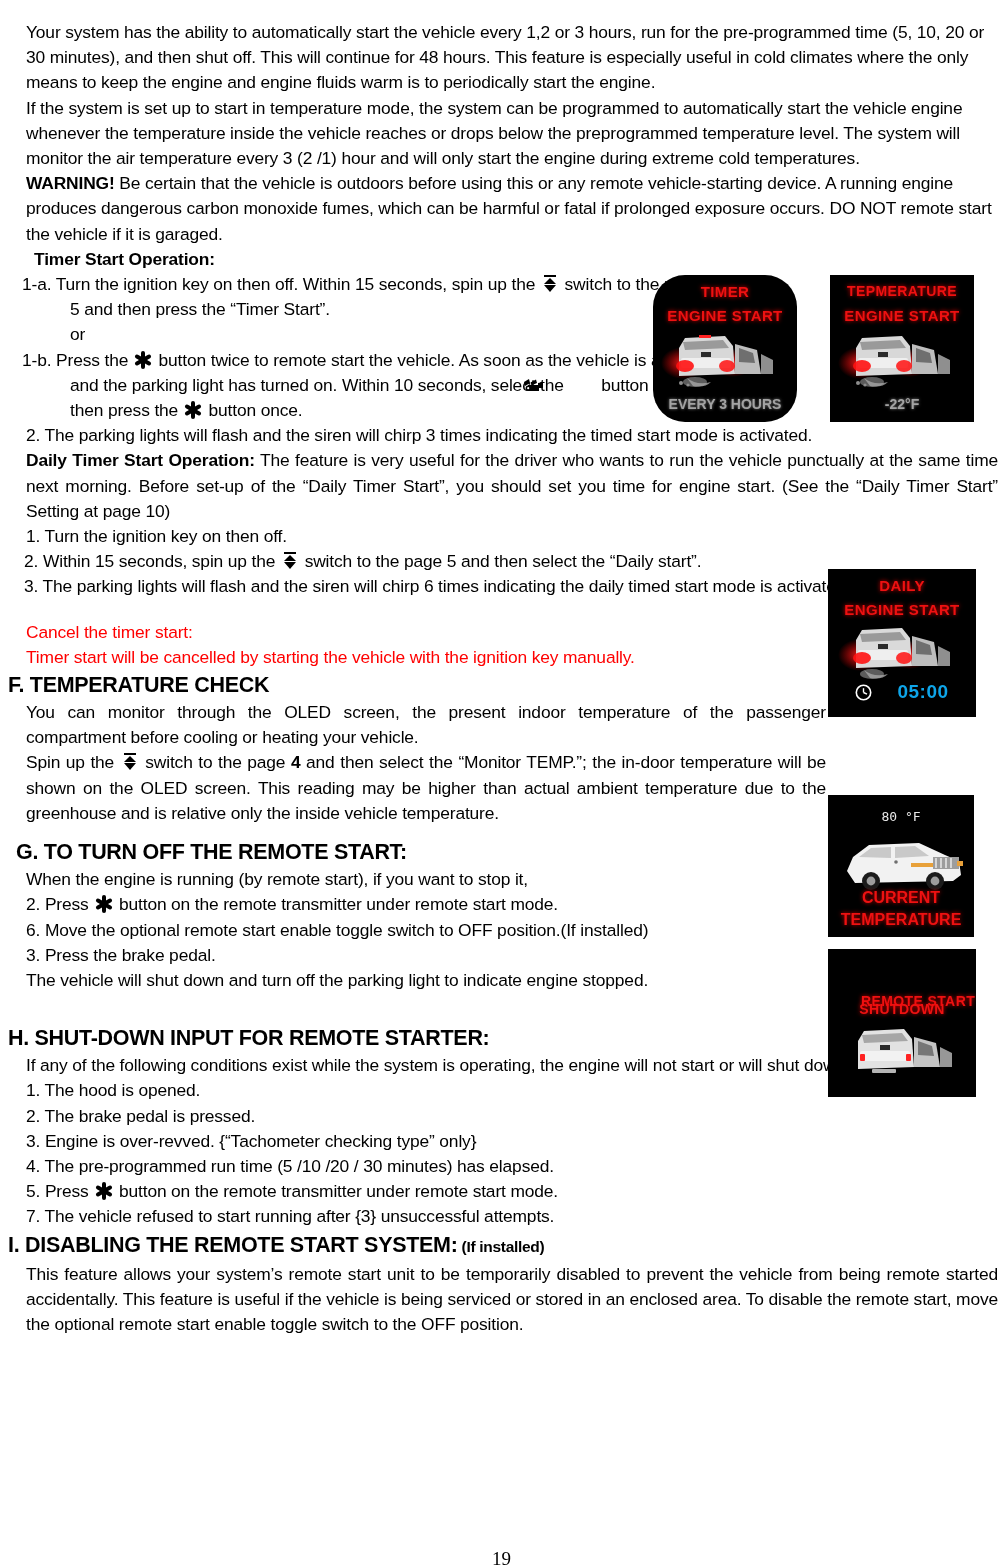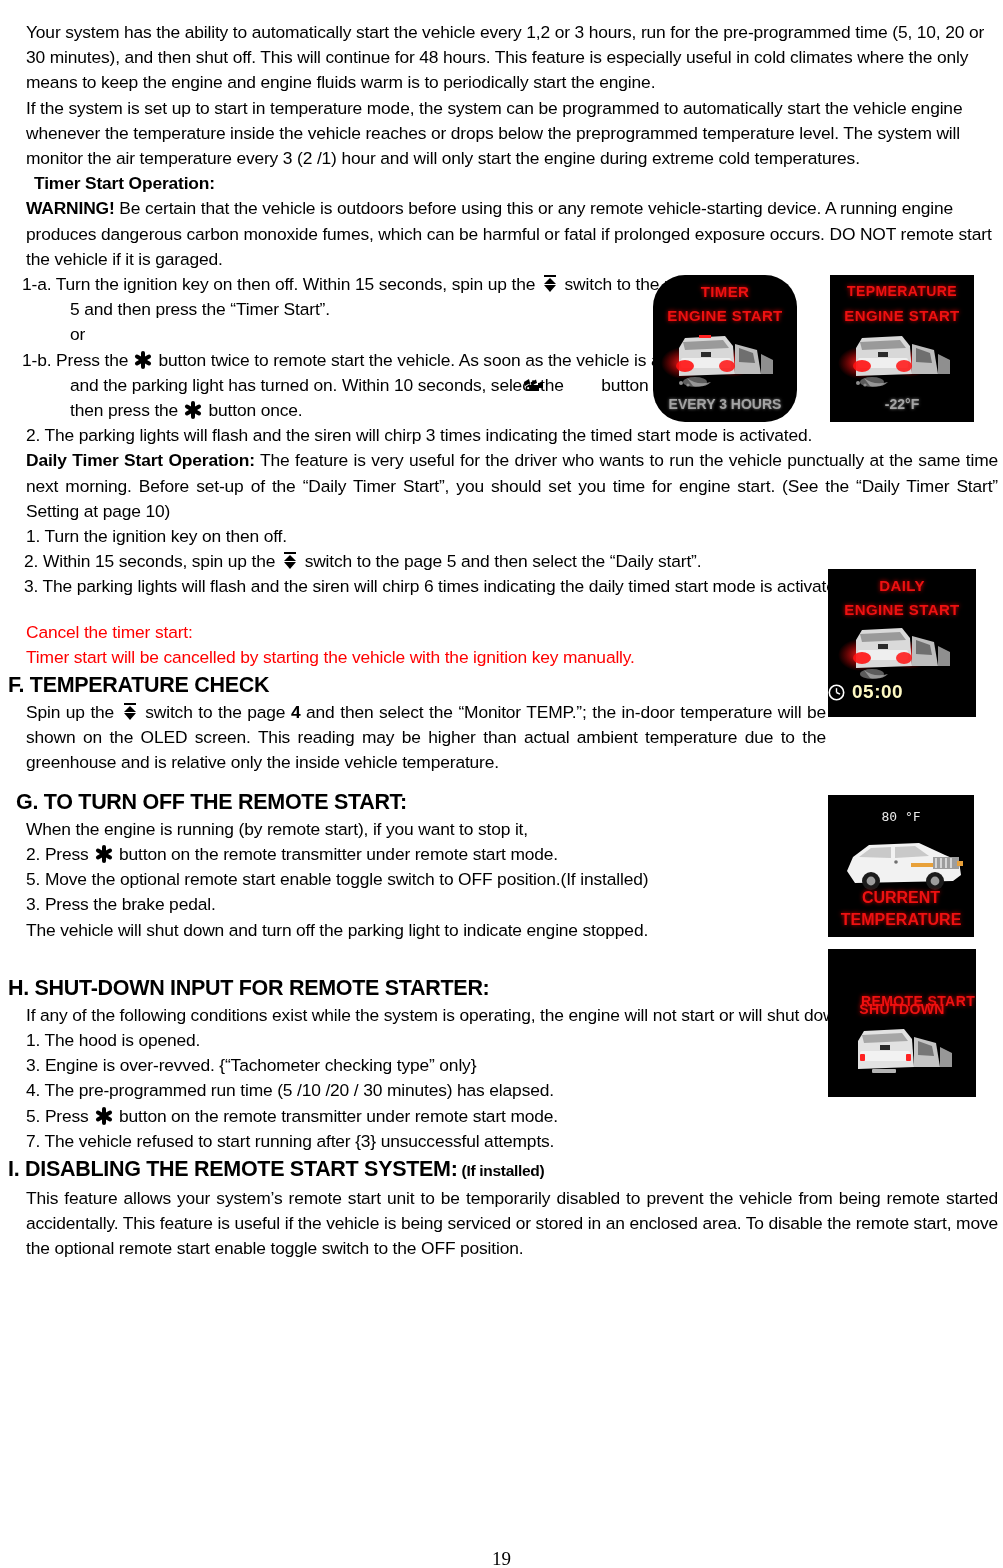--- a/index.html
+++ b/index.html
@@ -183,22 +183,23 @@
     position: absolute;
     left: 0; right: 0;
   }
   .carwrap svg { display: block; margin: 0 auto; }
 
   .clockrow {
     position: absolute;
     left: 0; right: 0;
     display: flex;
     align-items: center;
-    gap: 7px;
-    color: #fef9c3;
+    justify-content: center;
+    gap: 25px;
+    color: #0ea5e9;
   }
   .clockrow .time {
     font-size: 19px;
     font-weight: bold;
     letter-spacing: 0.5px;
   }
 
   .pagenum {
     position: absolute;
     left: 0; right: 0;
@@ -210,23 +211,23 @@
   }
 </style>
 </head>
 <body>
 
 <div class="page">
   <div class="content">
 
     <p class="body indent1">Your system has the ability to automatically start the vehicle every 1,2 or 3 hours, run for the pre-programmed time (5, 10, 20 or 30 minutes), and then shut off. This will continue for 48 hours. This feature is especially useful in cold climates where the only means to keep the engine and engine fluids warm is to periodically start the engine.</p>
     <p class="body indent1">If the system is set up to start in temperature mode, the system can be programmed to automatically start the vehicle engine whenever the temperature inside the vehicle reaches or drops below the preprogrammed temperature level. The system will monitor the air temperature every 3 (2 /1) hour and will only start the engine during extreme cold temperatures.</p>
+    <p class="body indent1"><span class="bold">WARNING!</span><span> Be certain that the vehicle is outdoors before using this or any remote vehicle-starting device. A running engine produces dangerous carbon monoxide fumes, which can be harmful or fatal if prolonged exposure occurs. DO NOT remote start the vehicle if it is garaged.</span></p>
+
     <p class="body indent2 subhead">Timer Start Operation:</p>
-
-    <p class="body indent1"><span class="bold">WARNING!</span><span> Be certain that the vehicle is outdoors before using this or any remote vehicle-starting device. A running engine produces dangerous carbon monoxide fumes, which can be harmful or fatal if prolonged exposure occurs. DO NOT remote start the vehicle if it is garaged.</span></p>
 
     <div class="hang" style="width:640px;">
       <span>1-a.</span>
       <span>Turn the ignition key on then off. Within 15 seconds, spin up the</span>
       <span class="glyph glyph-switch"><span class="bar"></span><span class="tri-up"></span><span class="tri-dn"></span></span>
       <span>switch to the page 5 and then press the “Timer Start”.</span>
     </div>
     <div class="hang" style="width:640px;">
       <span style="display:inline-block;width:48px;"></span><span>or</span>
     </div>
@@ -268,46 +269,48 @@
       <span>3.</span>
       <span>The parking lights will flash and the siren will chirp 6 times indicating the daily timed start mode is activated.</span>
     </div>
 
     <div class="spacer-md"></div>
 
     <p class="body indent1 red">Cancel the timer start:</p>
     <p class="body indent1 red">Timer start will be cancelled by starting the vehicle with the ignition key manually.</p>
 
     <p class="heading">F. TEMPERATURE CHECK</p>
+    <p class="body indent1 justify" style="width:800px;">You can monitor through the OLED screen, the present indoor temperature of the passenger compartment before cooling or heating your vehicle.</p>
     <div class="body indent1 justify" style="width:800px;">
       <span>Spin up the</span>
       <span class="glyph glyph-switch"><span class="bar"></span><span class="tri-up"></span><span class="tri-dn"></span></span>
       <span>switch to the page</span>
       <span class="bold">4</span>
       <span>and then select the “Monitor TEMP.”; the in-door temperature will be shown on the OLED screen. This reading may be higher than actual ambient temperature due to the greenhouse and is relative only the inside vehicle temperature.</span>
     </div>
 
     <div class="spacer-sm"></div>
 
     <p class="heading" style="padding-left:8px;">G. TO TURN OFF THE REMOTE START:</p>
     <p class="body indent1">When the engine is running (by remote start), if you want to stop it,</p>
     <div class="body indent1">
       <span>2. Press</span>
       <span class="glyph glyph-star"><span></span><span></span><span></span></span>
       <span>button on the remote transmitter under remote start mode.</span>
     </div>
-    <p class="body indent1">5. Move the optional remote start enable toggle switch to OFF position.(If installed)</p>
+    <p class="body indent1">6. Move the optional remote start enable toggle switch to OFF position.(If installed)</p>
     <p class="body indent1">3. Press the brake pedal.</p>
     <p class="body indent1">The vehicle will shut down and turn off the parking light to indicate engine stopped.</p>
 
     <div class="spacer-lg"></div>
 
     <p class="heading">H. SHUT-DOWN INPUT FOR REMOTE STARTER:</p>
     <p class="body indent1 justify">If any of the following conditions exist while the system is operating, the engine will not start or will shut down immediately:</p>
     <p class="body indent1">1. The hood is opened.</p>
+    <p class="body indent1">2. The brake pedal is pressed.</p>
     <p class="body indent1">3. Engine is over-revved. {“Tachometer checking type” only}</p>
     <p class="body indent1">4. The pre-programmed run time (5 /10 /20 / 30 minutes) has elapsed.</p>
     <div class="body indent1">
       <span>5. Press</span>
       <span class="glyph glyph-star"><span></span><span></span><span></span></span>
       <span>button on the remote transmitter under remote start mode.</span>
     </div>
     <p class="body indent1">7. The vehicle refused to start running after {3} unsuccessful attempts.</p>
 
     <p class="heading" style="padding-left:0px;"><span>I. DISABLING THE REMOTE START SYSTEM:</span><span class="small"> (If installed)</span></p>

